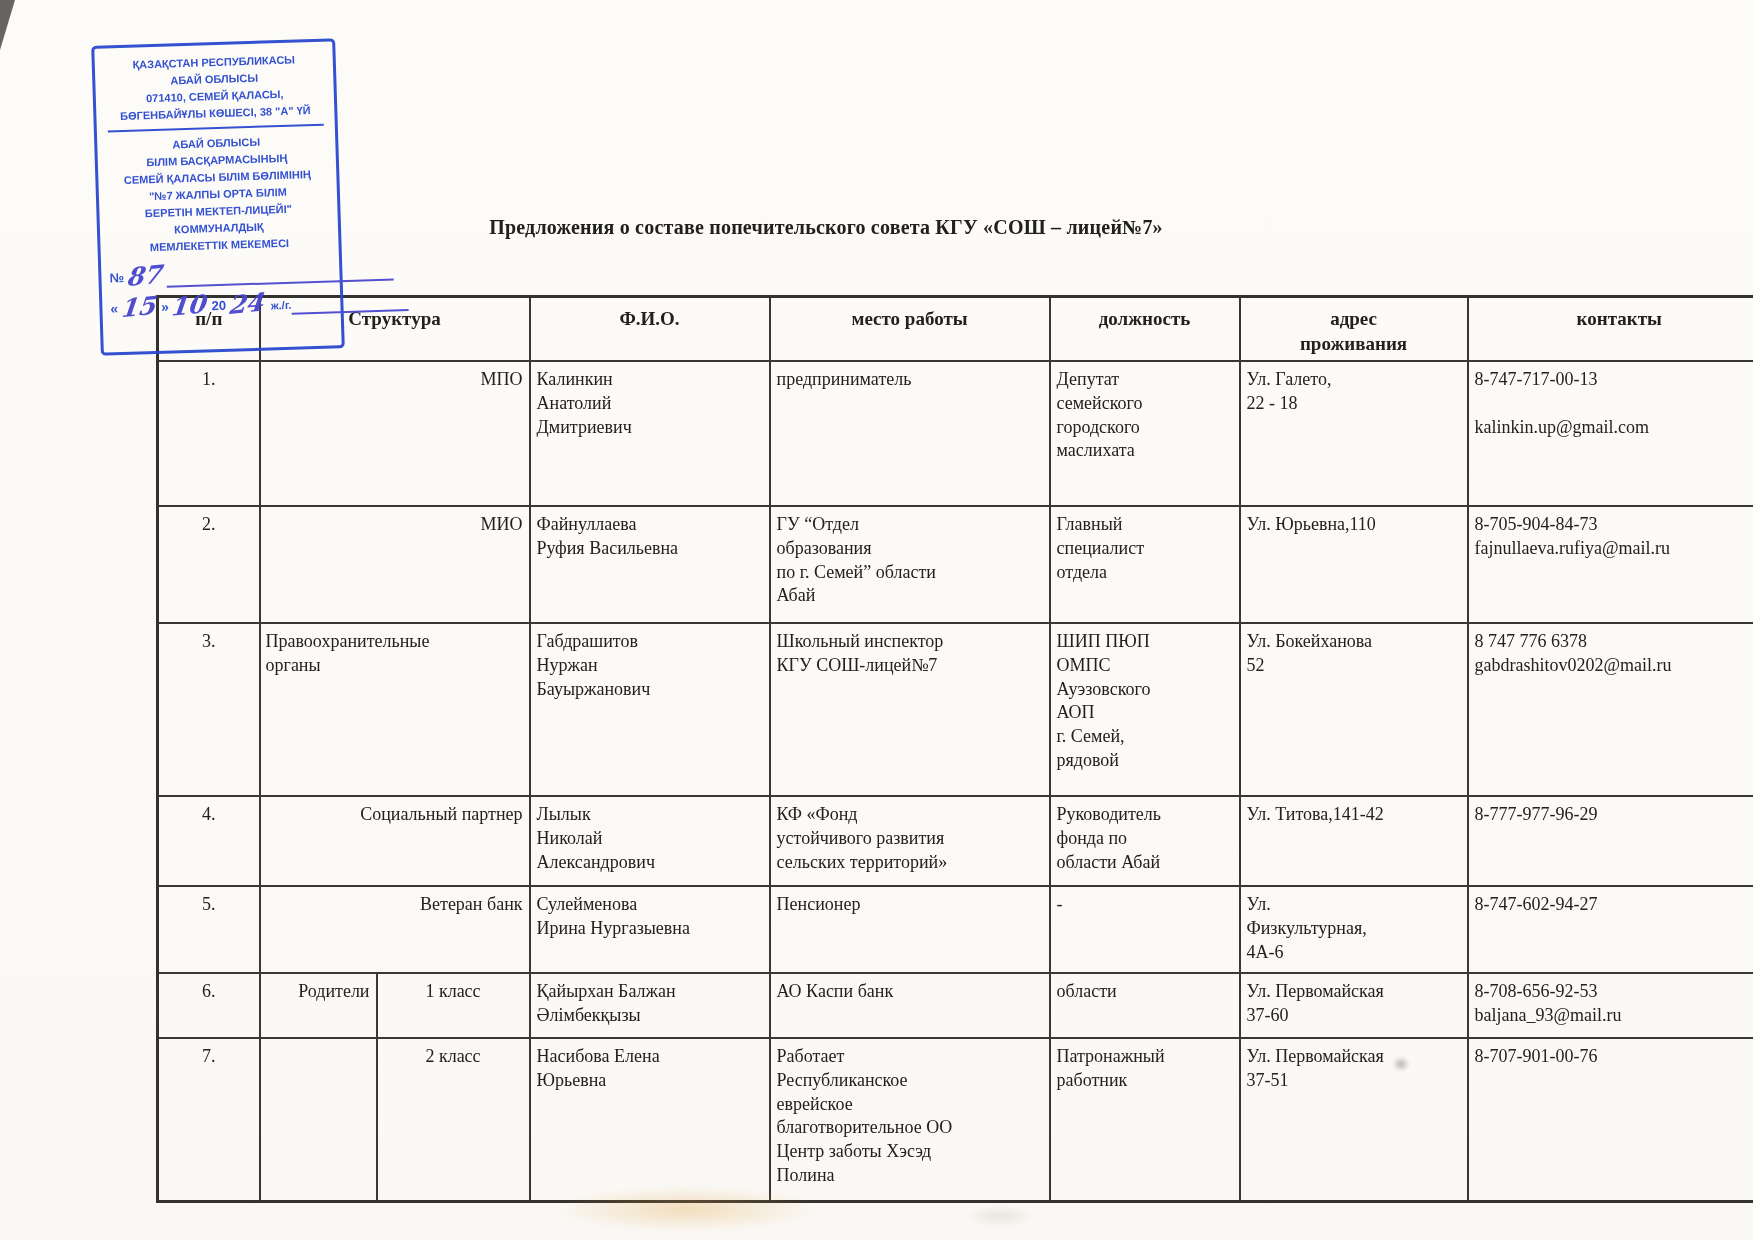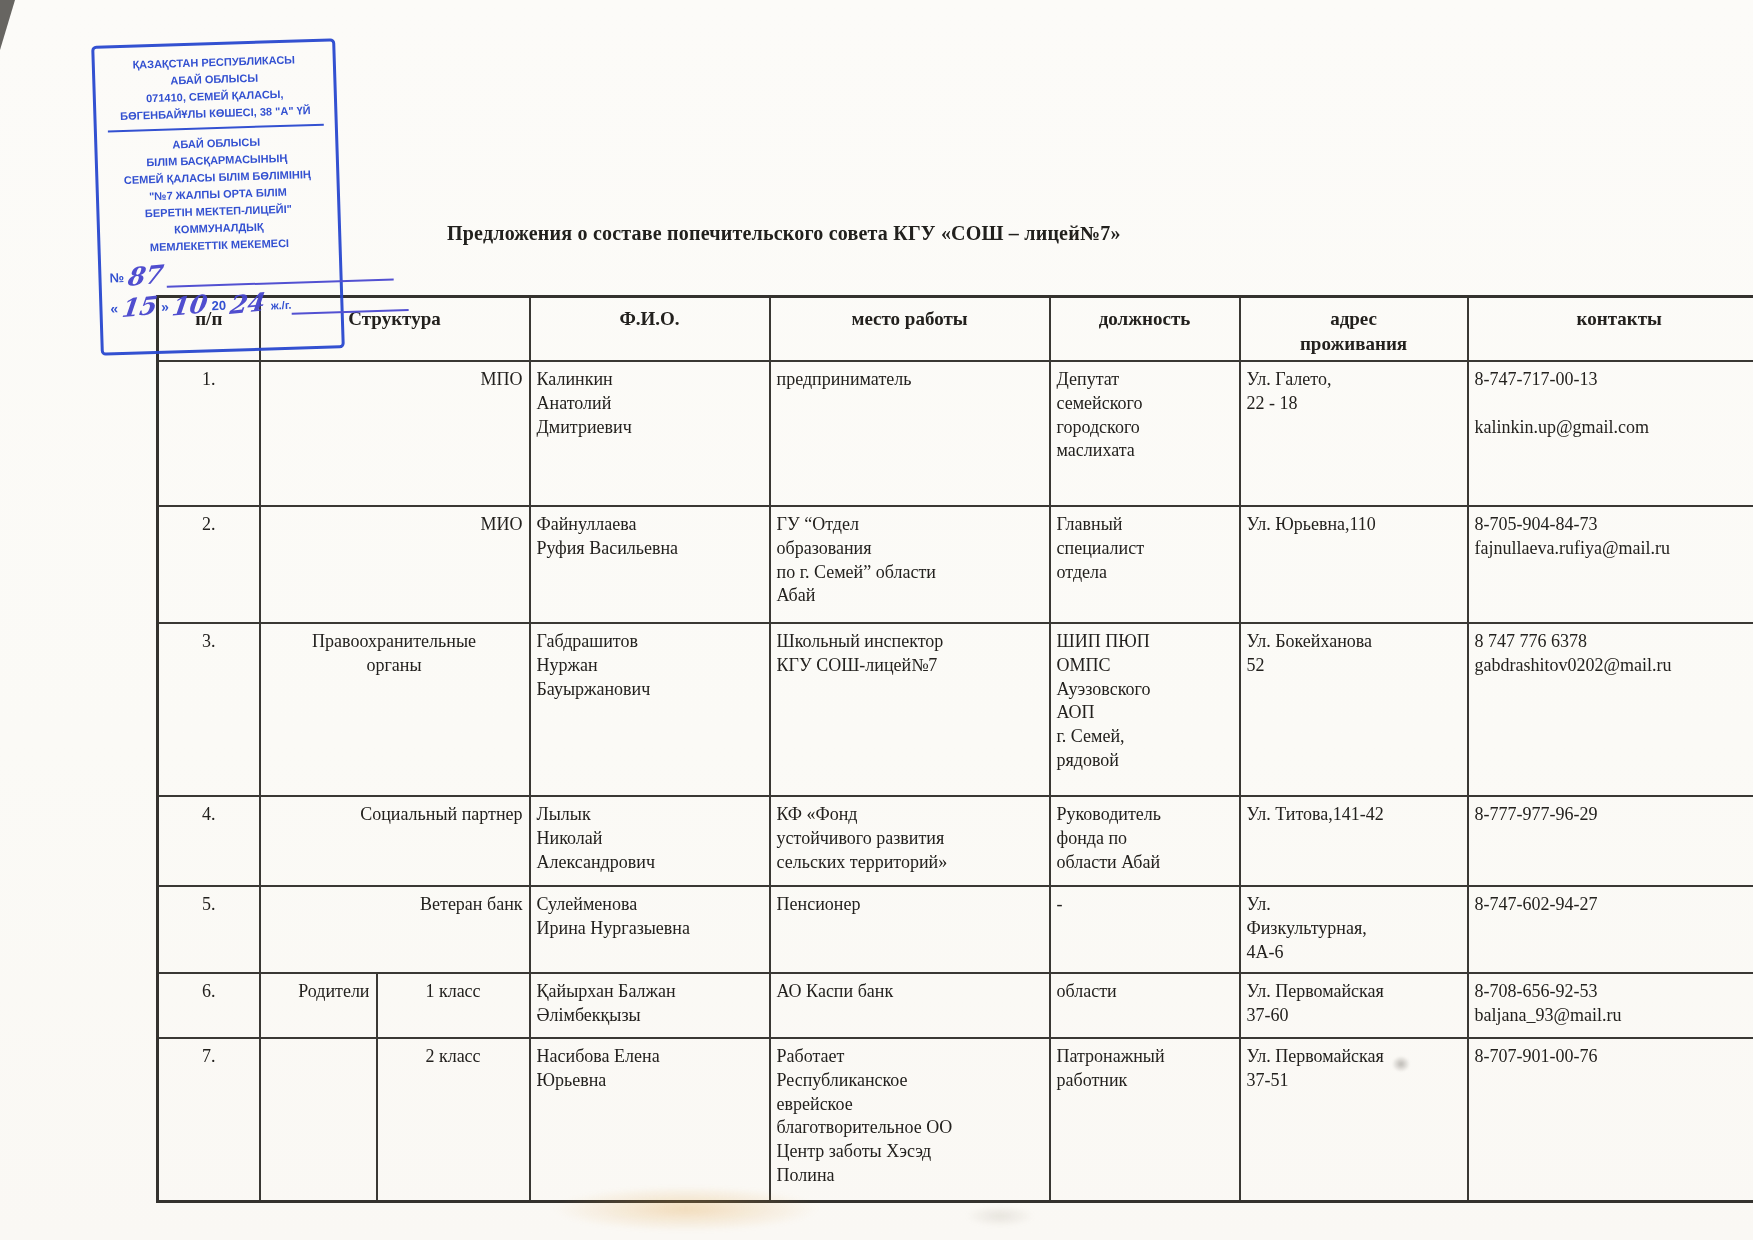--- a/index.html
+++ b/index.html
@@ -10,39 +10,39 @@
     font-family:"Liberation Serif",serif;
     color:#1f1d1a;
   }
   .corner-mark{
     position:absolute;left:0;top:0;width:0;height:0;
     border-left:15px solid #4c4a46;border-bottom:50px solid transparent;
     opacity:.85;
   }
   .doc-title{
     position:absolute;left:435px;top:210px;width:770px;
-    font-size:20px;font-weight:bold;margin:12px;
+    font-size:20px;font-weight:bold;text-align:center;margin:6px;
     letter-spacing:.2px;color:#21201d;font-family:Liberation Serif, serif;
   }
   
   table.main{
     position:absolute;left:133px;top:295px;width:1614px;
     border-collapse:collapse;table-layout:fixed;
     font-size:18px;line-height:1.32;color:#23211e;
   }
   table.main td,table.main th{
     border:2px solid #3a3834;
     vertical-align:top;padding:6px 6px 4px;
     white-space:pre-line;overflow:hidden;
   }
   table.main{border:3px solid #34322e;margin-left:23px;}
   table.main th{font-size:19px;font-weight:bold;text-align:center;padding-top:8px;}
   td.num{text-align:center;}
   td.struct{text-align:right;padding-left:12px;}
-  td.struct.c{text-align:center;padding-left:5px;}
+  td.struct.c{text-align:left;padding-left:5px;}
   td.fio,td.work,td.pos,td.addr,td.cont{}
   td.klass{text-align:center;padding-left:10px;}
   
   .stamp{
     position:absolute;left:96px;top:42px;width:230px;height:295px;
     border:3px solid #2948cf;border-radius:5px;
     transform:rotate(-1.8deg);
     color:#2948cf;font-family:"Liberation Sans",sans-serif;font-weight:bold;
     font-size:11px;line-height:1.55;text-align:center;
     padding:9px 4px 0;z-index:6;opacity:.95;

